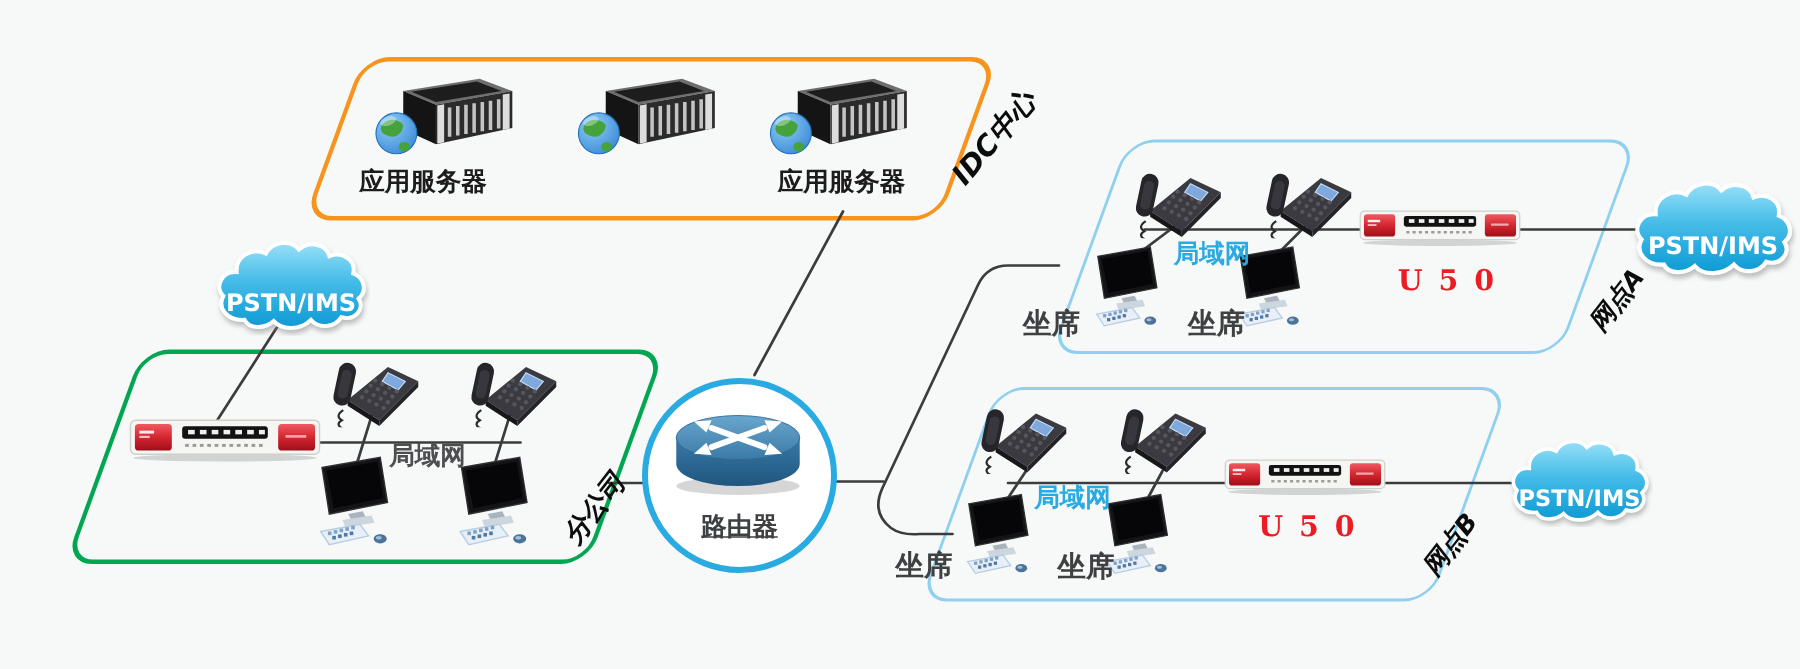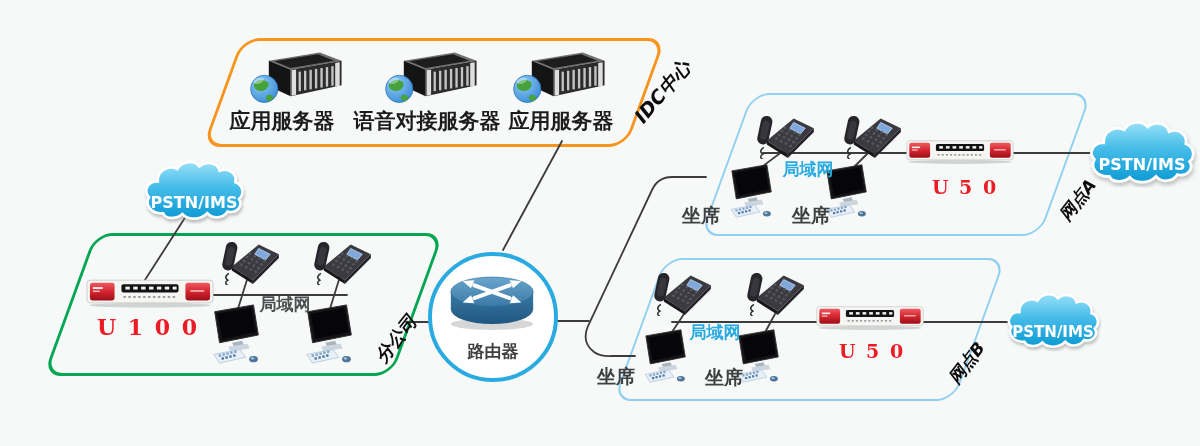--- a/index.html
+++ b/index.html
@@ -4,21 +4,21 @@
 <style>
   html,body{margin:0;padding:0;background:#f7f8f8;font-family:"DejaVu Sans",sans-serif;}
   #stage{position:relative;width:1200px;height:446px;background:#f7f8f8;overflow:hidden;}
   .abs{position:absolute;}
   .pgram{position:absolute;border-radius:18px;transform:skewX(-20deg);transform-origin:left top;z-index:1;}
   .lines{position:absolute;left:0;top:0;z-index:2;}
   .icon{position:absolute;z-index:3;}
   .ring{position:absolute;border-radius:50%;background:#ffffff;z-index:3;box-sizing:border-box;}
   .txt{position:absolute;transform:translate(-50%,-50%);white-space:nowrap;font-weight:bold;z-index:4;}
   .grp{position:absolute;white-space:nowrap;font-weight:bold;font-style:italic;color:#0c0c0c;z-index:4;}
-  .srv-lbl{font-size:21px;color:#1c1c1c;}
+  .srv-lbl{font-size:17px;color:#1c1c1c;}
   .lan-gray{font-size:17px;color:#4d4e50;}
   .lan-blue{font-size:17px;color:#29ABE2;}
   .agent{font-size:19px;color:#3f4042;}
   .router-lbl{font-size:17px;color:#3f4042;}
   .dev-lbl{font-family:"DejaVu Serif",serif;color:#EC1C24;letter-spacing:2px;}
   .cloud{position:absolute;z-index:3;}
   .cloud-txt{position:absolute;left:50%;top:44%;transform:translate(-50%,-50%);color:#ffffff;font-weight:bold;white-space:nowrap;margin-top:14px;}
 </style>
 </head>
 <body>
@@ -202,46 +202,44 @@
       <path d="M672,322 L1010,322"></path>
       <path d="M684,314 L668,338"></path>
       <path d="M775,314 L762,338"></path>
     </g>
   </svg>
 
   <div class="ring" style="left:428px;top:252px;width:130px;height:130px;border:4px solid #29ABE2;"></div>
   <svg class="icon" style="left:443px;top:272px" width="98" height="61" viewBox="0 0 100 62">
       <use href="#sym-router"></use>
     </svg>
-  <div class="txt router-lbl" style="left:493px;top:351px;">路由器</div>
+  <div class="txt router-lbl" style="left:493px;top:351px;text-decoration:underline;">路由器</div>
 
   <svg class="icon" style="left:247px;top:48px" width="100" height="60" viewBox="0 0 110 64">
       <use href="#sym-server"></use>
     </svg>
   <svg class="icon" style="left:382px;top:48px" width="100" height="60" viewBox="0 0 110 64">
       <use href="#sym-server"></use>
     </svg>
   <svg class="icon" style="left:510px;top:48px" width="100" height="60" viewBox="0 0 110 64">
       <use href="#sym-server"></use>
     </svg>
   <div class="txt srv-lbl" style="left:282px;top:121px;">应用服务器</div>
-  <div class="txt srv-lbl" style="left:427px;top:121px;">语音对接服务器</div>
   <div class="txt srv-lbl" style="left:561px;top:121px;">应用服务器</div>
   <div class="grp" style="left:663px;top:92px;font-size:19px;transform:translate(-50%,-50%) rotate(-50deg);">IDC中心</div>
 
   <div class="cloud" style="left:141px;top:160px;width:106px;height:64px;">
     <svg width="106" height="64" viewBox="0 0 120 72">
         <use href="#sym-cloud"></use>
       </svg>
     <span class="cloud-txt" style="font-size:16px;">PSTN/IMS</span>
   </div>
   <svg class="icon" style="left:86px;top:278px" width="128" height="30" viewBox="0 0 130 30">
       <use href="#sym-gateway"></use>
     </svg>
-  <div class="txt dev-lbl" style="left:148px;top:327px;font-size:22px;">U 1 0 0</div>
   <svg class="icon" style="left:219px;top:235px" width="62" height="50" viewBox="0 0 64 52">
       <use href="#sym-phone"></use>
     </svg>
   <svg class="icon" style="left:311px;top:235px" width="62" height="50" viewBox="0 0 64 52">
       <use href="#sym-phone"></use>
     </svg>
   <svg class="icon" style="left:209px;top:303px" width="56" height="62" viewBox="0 0 56 64">
       <use href="#sym-computer"></use>
     </svg>
   <svg class="icon" style="left:302px;top:303px" width="56" height="62" viewBox="0 0 56 64">

